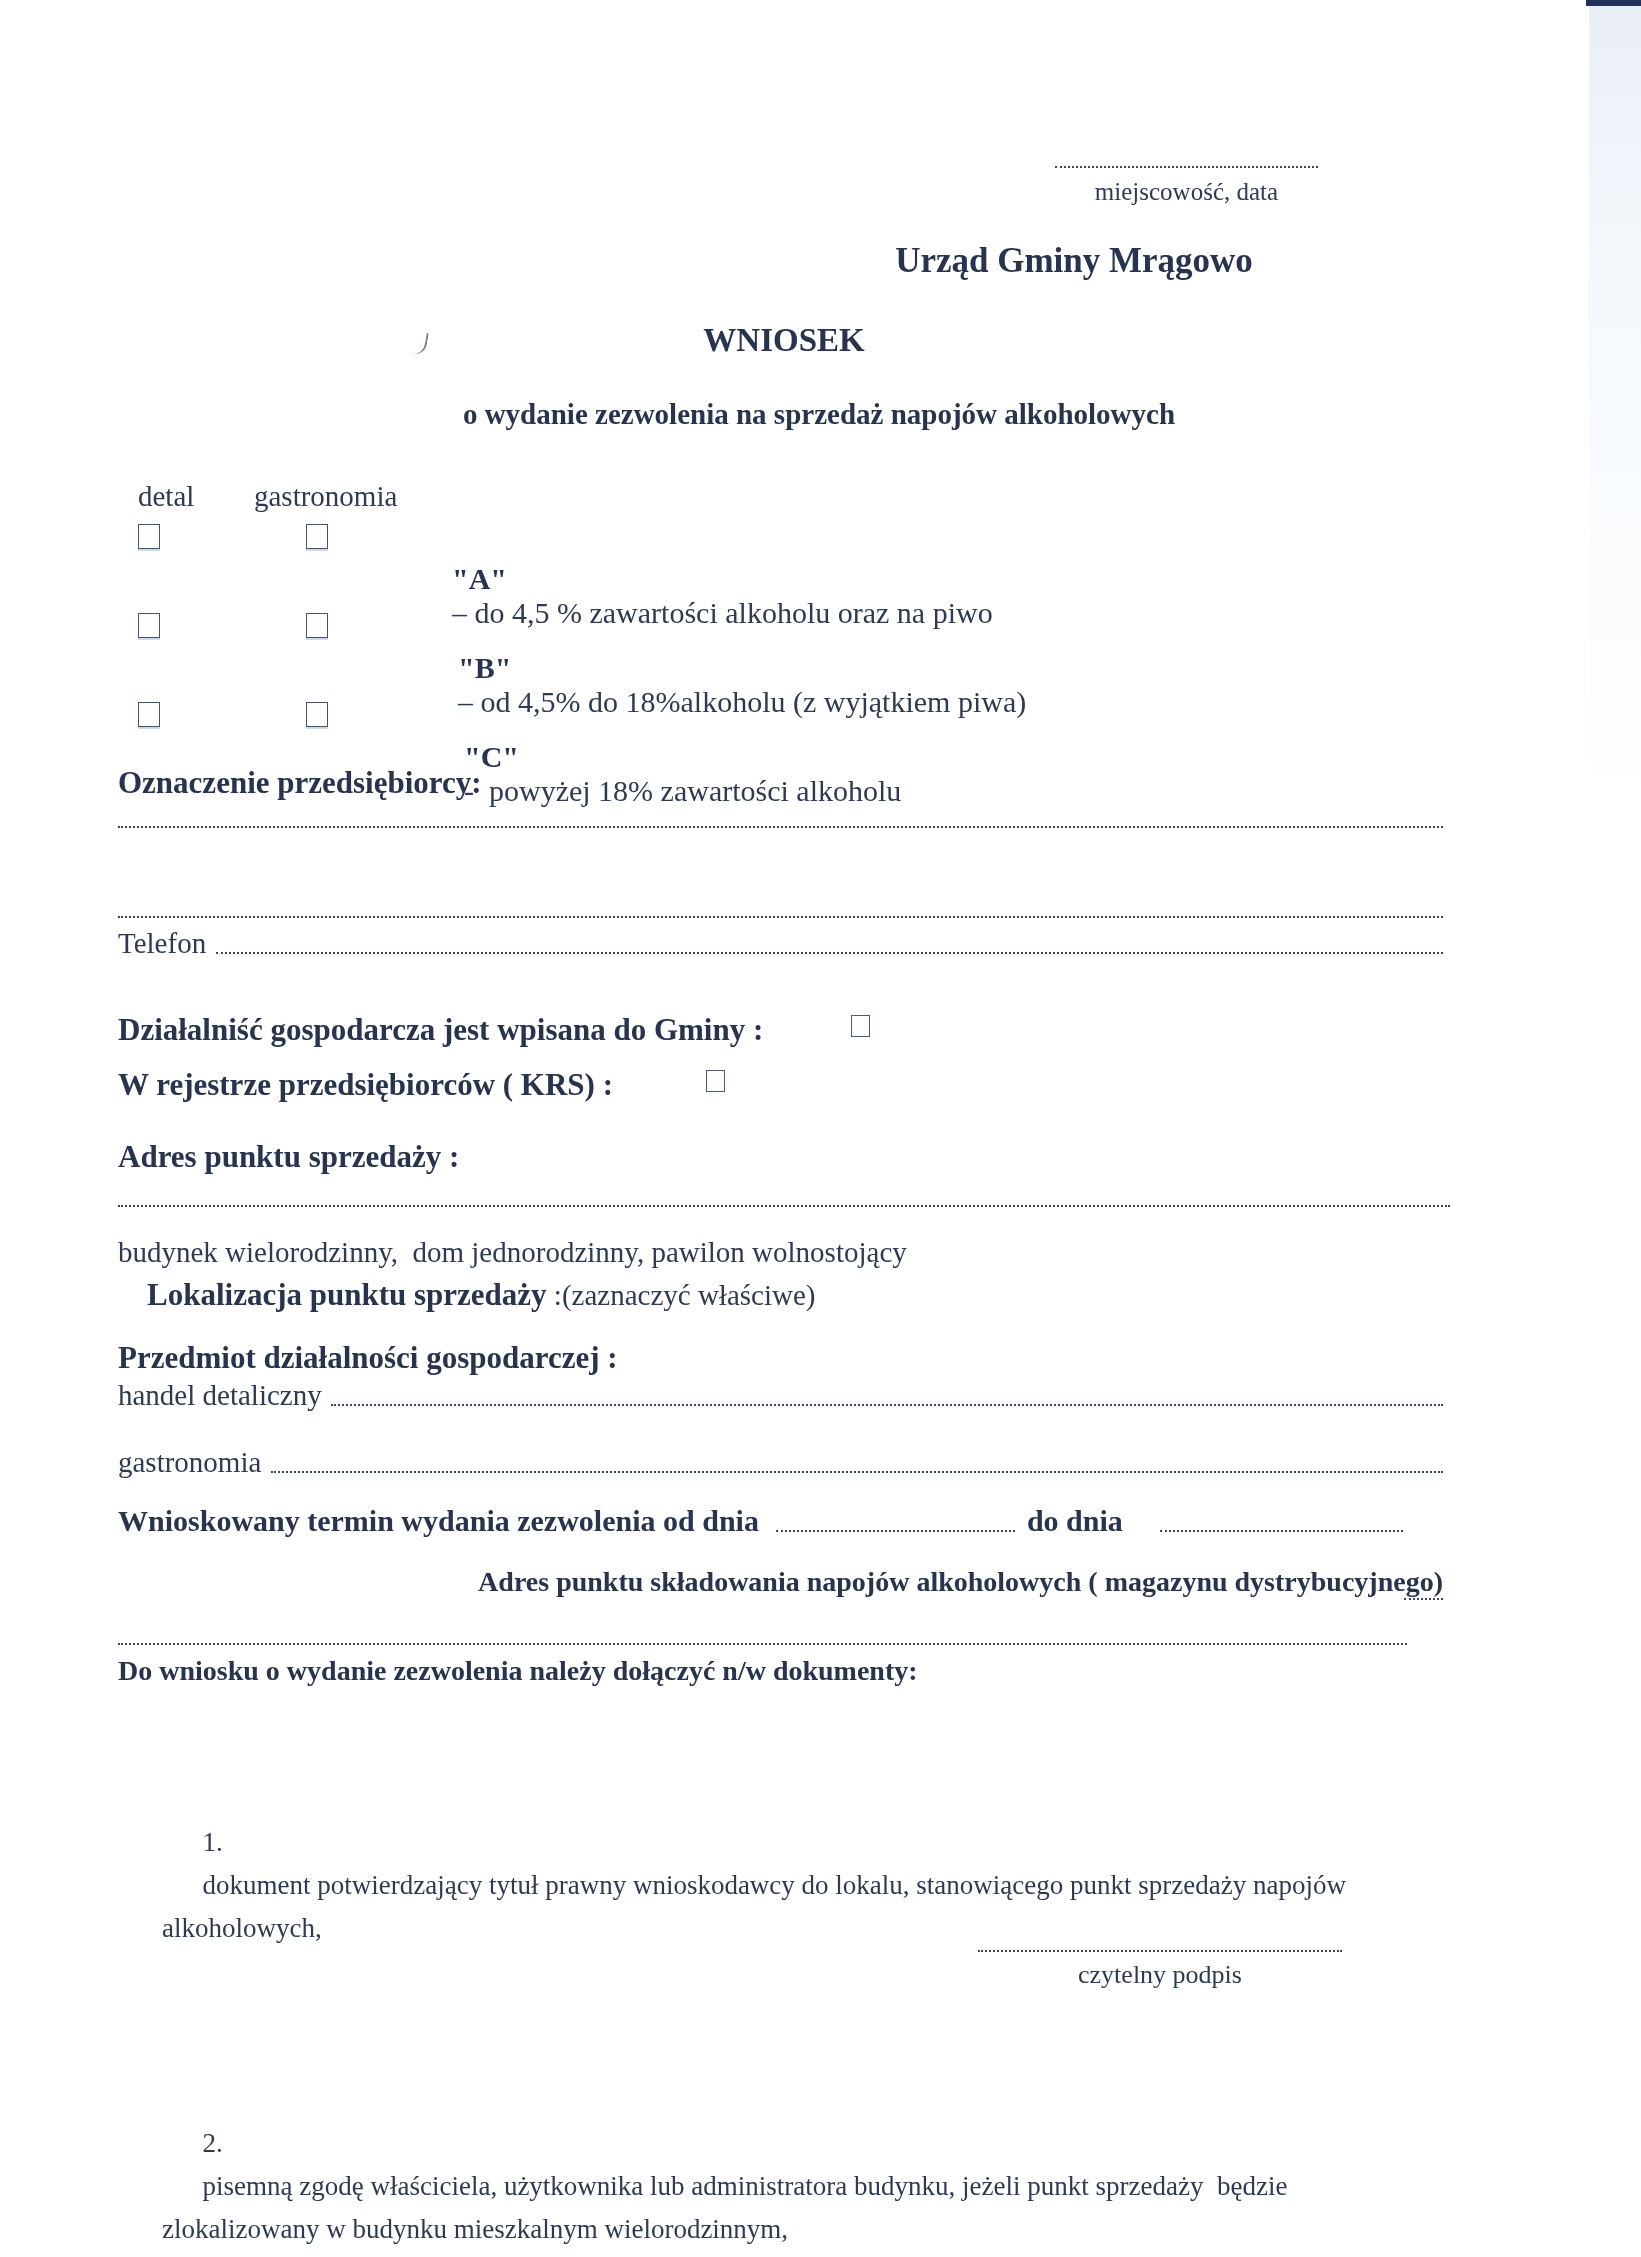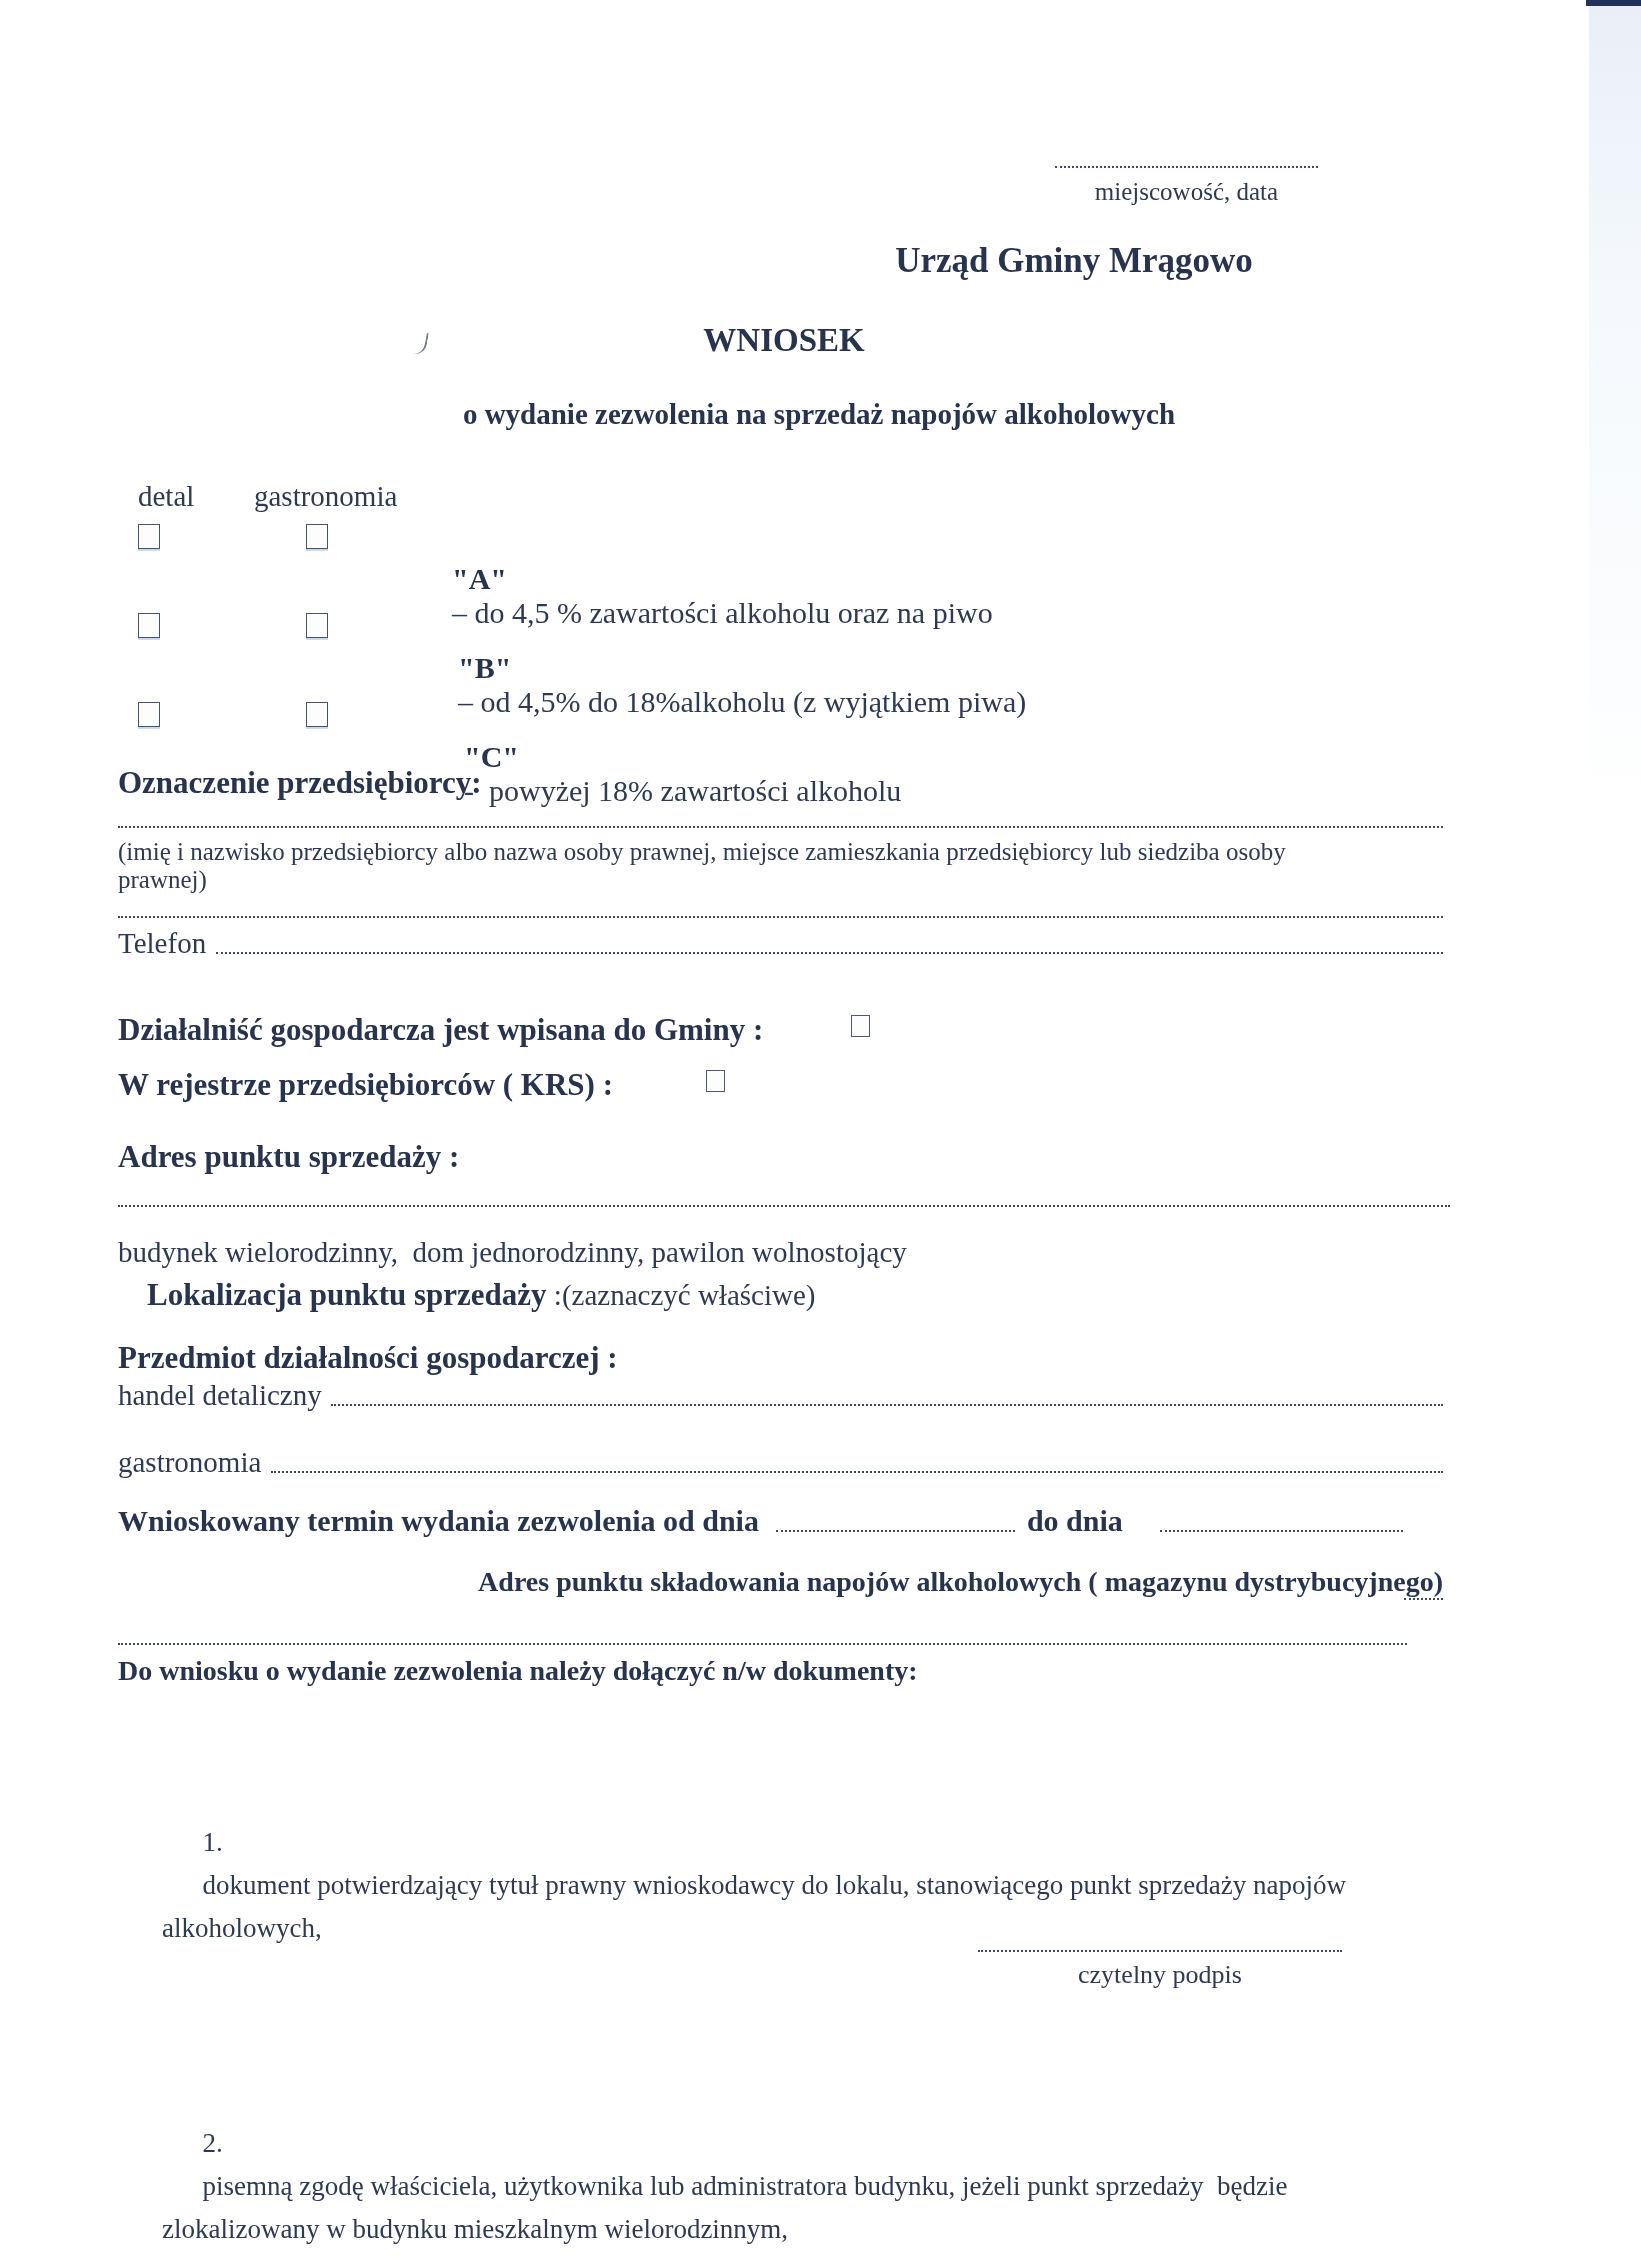--- a/index.html
+++ b/index.html
@@ -63,21 +63,20 @@
 
   <div class="cb" style="left:138px; top:702px;"></div>
   <div class="cb" style="left:306px; top:702px;"></div>
   <div class="t" style="left:434px; top:706px; font-size:30px;">
     <span class="b">"C"</span>
     <span>-  powyżej 18% zawartości alkoholu</span>
   </div>
 
   <div class="t b" style="left:118px; top:765px; font-size:31px;">Oznaczenie przedsiębiorcy:</div>
   <div class="dotline" style="left:118px; top:805px; width:1325px; height:21px;"></div>
-  <div class="t" style="left:118px; top:838px; width:1255px; font-size:25px;">(imię i nazwisko przedsiębiorcy albo nazwa osoby prawnej, miejsce zamieszkania przedsiębiorcy lub siedziba osoby prawnej)</div>
   <div class="dotline" style="left:118px; top:895px; width:1325px; height:21px;"></div>
 
   <div class="flexrow" style="left:118px; top:927px; width:1325px;">
     <span style="font-size:29px;">Telefon</span>
     <div class="dotfill"></div>
   </div>
 
   <div class="t b" style="left:118px; top:1012px; font-size:31px;">Działalniść gospodarcza jest wpisana do Gminy :</div>
   <div class="cb cb-sm" style="left:851px; top:1015px;"></div>
 

